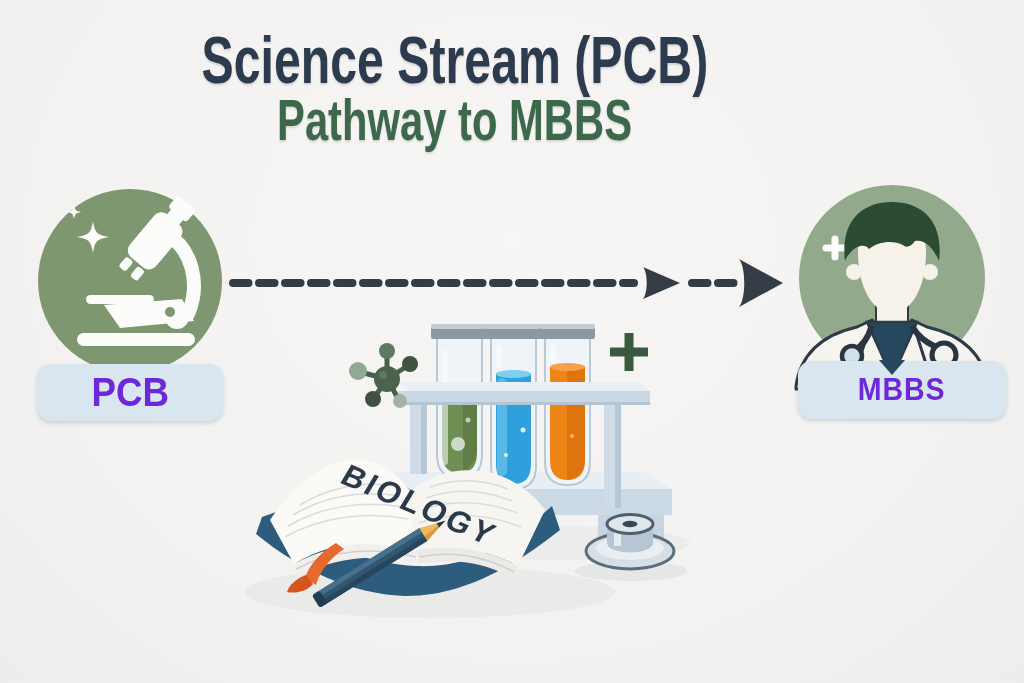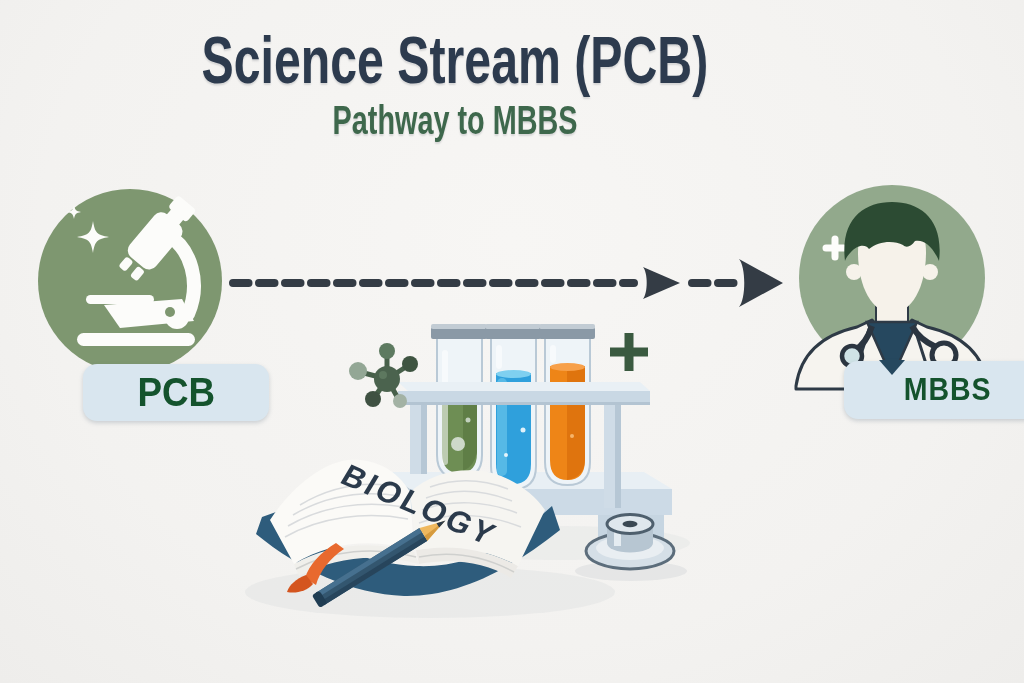--- a/index.html
+++ b/index.html
@@ -6,26 +6,25 @@
   .stage{
     position:relative;width:1024px;height:683px;overflow:hidden;
     background:radial-gradient(ellipse at 50% 35%, #f7f6f4 0%, #f3f2f0 65%, #eeedeb 100%);
     font-family:"Liberation Sans", sans-serif;
   }
   .title{position:absolute;left:0;top:30px;width:910px;text-align:center;z-index:2;}
   .title .line{display:block;line-height:60px;font-weight:bold;white-space:nowrap;}
   .title .line span{display:inline-block;transform:scaleX(0.72);transform-origin:50% 50%;
     text-shadow:0 2px 2px rgba(40,50,60,0.15);}
   .title .line1{font-size:67px;color:#2d3b4e;}
-  .title .line2{font-size:40px;color:#3e684c;}
+  .title .line2{font-size:58px;color:#3e684c;}
   .node-label{
     position:absolute;z-index:2;display:flex;align-items:center;justify-content:center;
-    background:#d9e6ef;border-radius:14px;color:#14532d;font-weight:bold;
+    background:#d9e6ef;border-radius:14px;color:#6d28d9;font-weight:bold;
     box-shadow:0 2px 4px rgba(80,100,120,0.25);
-    margin-left:46px;
   }
   .node-label span{display:inline-block;transform:scaleX(0.92);}
   .label-pcb{left:37px;top:364px;width:186px;height:57px;font-size:40px;}
   .label-mbbs{left:798px;top:361px;width:208px;height:58px;font-size:31px;letter-spacing:1px;}
   .shirt-notch{
     position:absolute;z-index:3;left:879px;top:360px;width:0;height:0;
     border-left:13px solid transparent;border-right:13px solid transparent;
     border-top:15px solid #26485f;
   }
   .biology{

